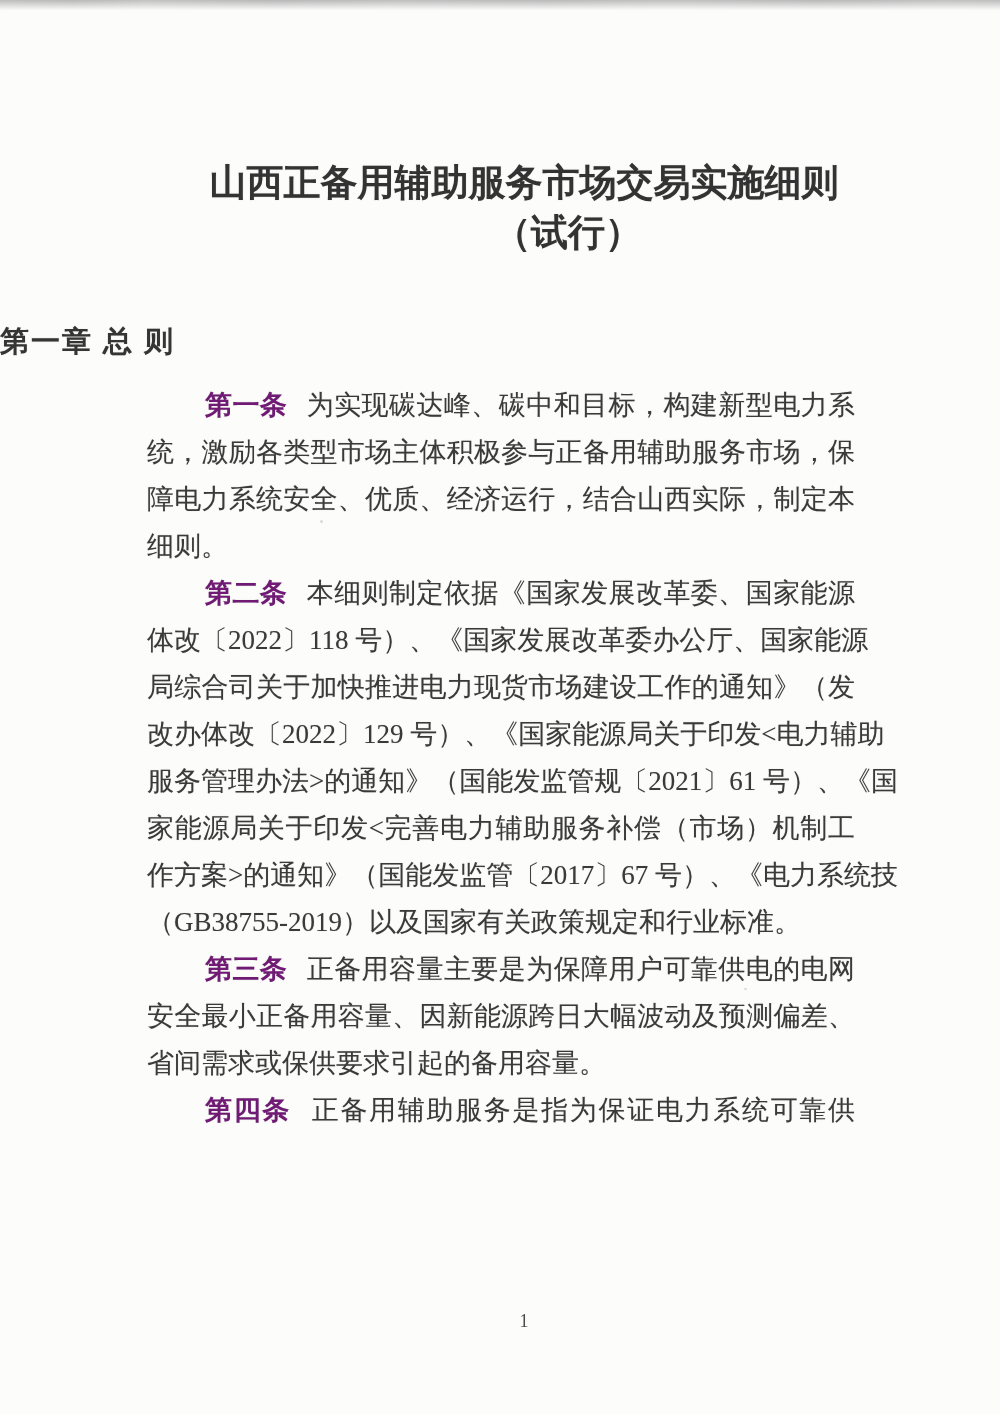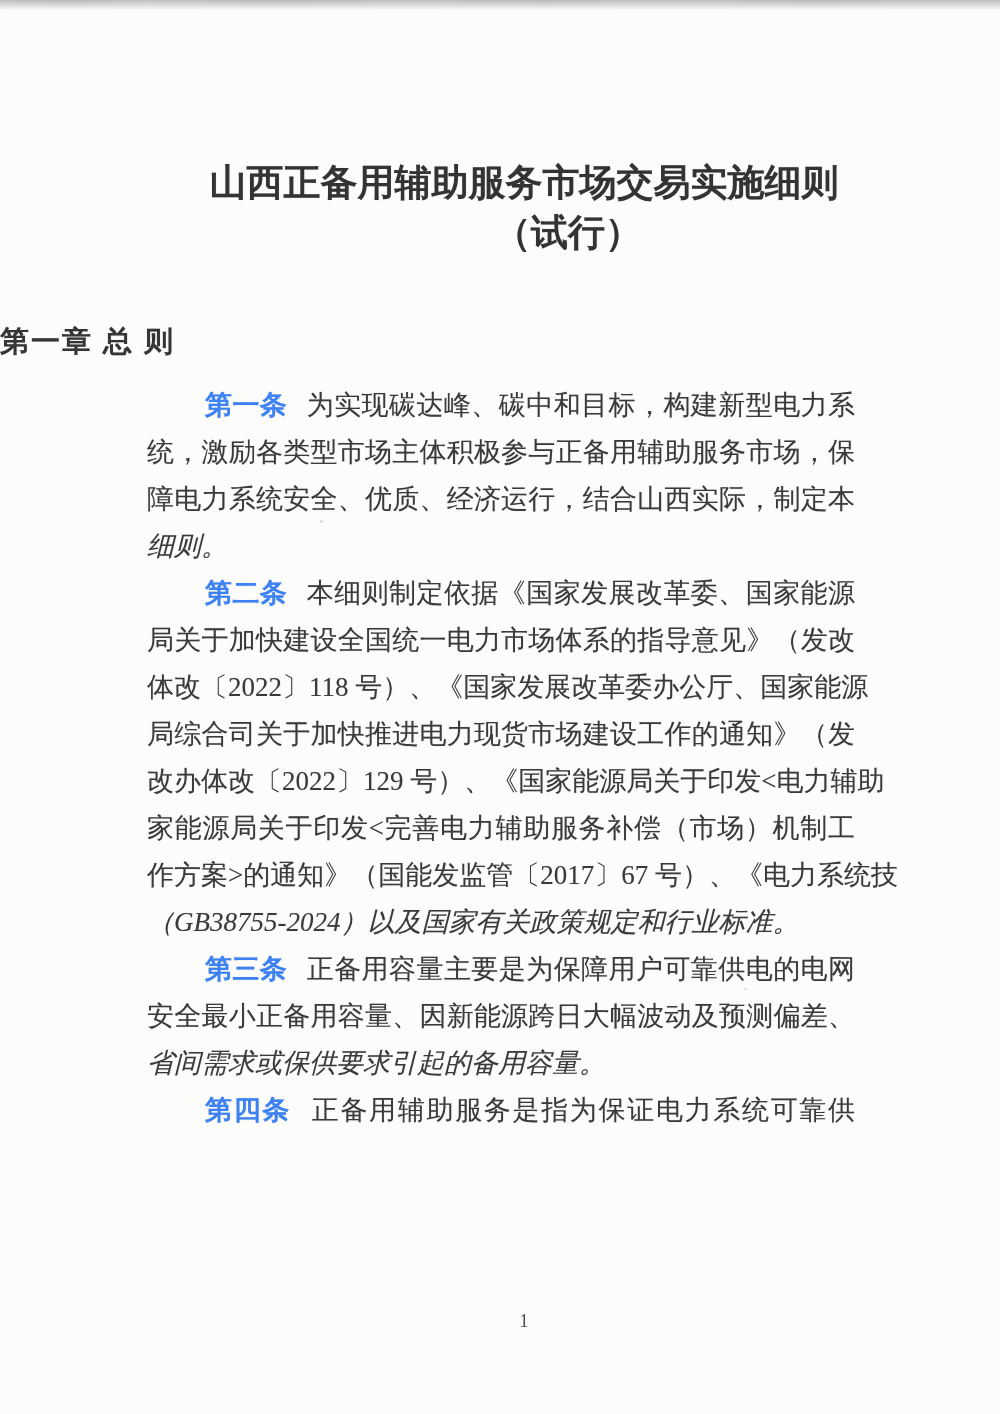--- a/index.html
+++ b/index.html
@@ -52,24 +52,24 @@
     height:47px;line-height:47px;
     font-size:27px;
     white-space:nowrap;
     text-align:justify;
     text-align-last:justify;
     text-justify:inter-character;
     color:#3a3a3a;
     text-shadow:0 0 1px rgba(70,70,70,.3);
   }
   .line.first{padding-left:58px;}
-  .line.end{text-align-last:left;text-align:right;font-style:italic;}
+  .line.end{text-align-last:left;text-align:right;}
   .lbl{
     font-family:"Liberation Sans","DejaVu Sans",sans-serif;
-    font-weight:700;color:#3b82f6;
+    font-weight:700;color:#701a75;
   }
   .gap{display:inline-block;width:19px;}
 
   .page-number{
     position:absolute;left:0;top:1306px;width:100%;height:30px;line-height:30px;
     text-align:center;font-size:18px;color:#4a4a4a;
   }
 </style>
 </head>
 <body>
@@ -86,27 +86,27 @@
   <div class="chapter">第一章 总 则</div>
 
   <div class="body-block">
 
     <div class="line first"><span class="lbl">第一条</span><span class="gap"></span><span class="txt">为实现碳达峰、碳中和目标，构建新型电力系</span></div>
     <div class="line">统，激励各类型市场主体积极参与正备用辅助服务市场，保</div>
     <div class="line">障电力系统安全、优质、经济运行，结合山西实际，制定本</div>
     <div class="line end">细则。</div>
 
     <div class="line first"><span class="lbl">第二条</span><span class="gap"></span><span class="txt">本细则制定依据《国家发展改革委、国家能源</span></div>
-    <div class="line">局关于加快建设全国统一电力市场体系的指导意见》（发改</div>
     <div class="line">体改〔2022〕118 号）、《国家发展改革委办公厅、国家能源</div>
     <div class="line">局综合司关于加快推进电力现货市场建设工作的通知》（发</div>
     <div class="line">改办体改〔2022〕129 号）、《国家能源局关于印发&lt;电力辅助</div>
+    <div class="line">服务管理办法&gt;的通知》（国能发监管规〔2021〕61 号）、《国</div>
     <div class="line">家能源局关于印发&lt;完善电力辅助服务补偿（市场）机制工</div>
     <div class="line">作方案&gt;的通知》（国能发监管〔2017〕67 号）、《电力系统技</div>
-    <div class="line end">（GB38755-2024）以及国家有关政策规定和行业标准。</div>
+    <div class="line end">（GB38755-2019）以及国家有关政策规定和行业标准。</div>
 
     <div class="line first"><span class="lbl">第三条</span><span class="gap"></span><span class="txt">正备用容量主要是为保障用户可靠供电的电网</span></div>
     <div class="line">安全最小正备用容量、因新能源跨日大幅波动及预测偏差、</div>
     <div class="line end">省间需求或保供要求引起的备用容量。</div>
 
     <div class="line first"><span class="lbl">第四条</span><span class="gap"></span><span class="txt">正备用辅助服务是指为保证电力系统可靠供</span></div>
 
   </div>
 
   <div class="page-number">1</div>

